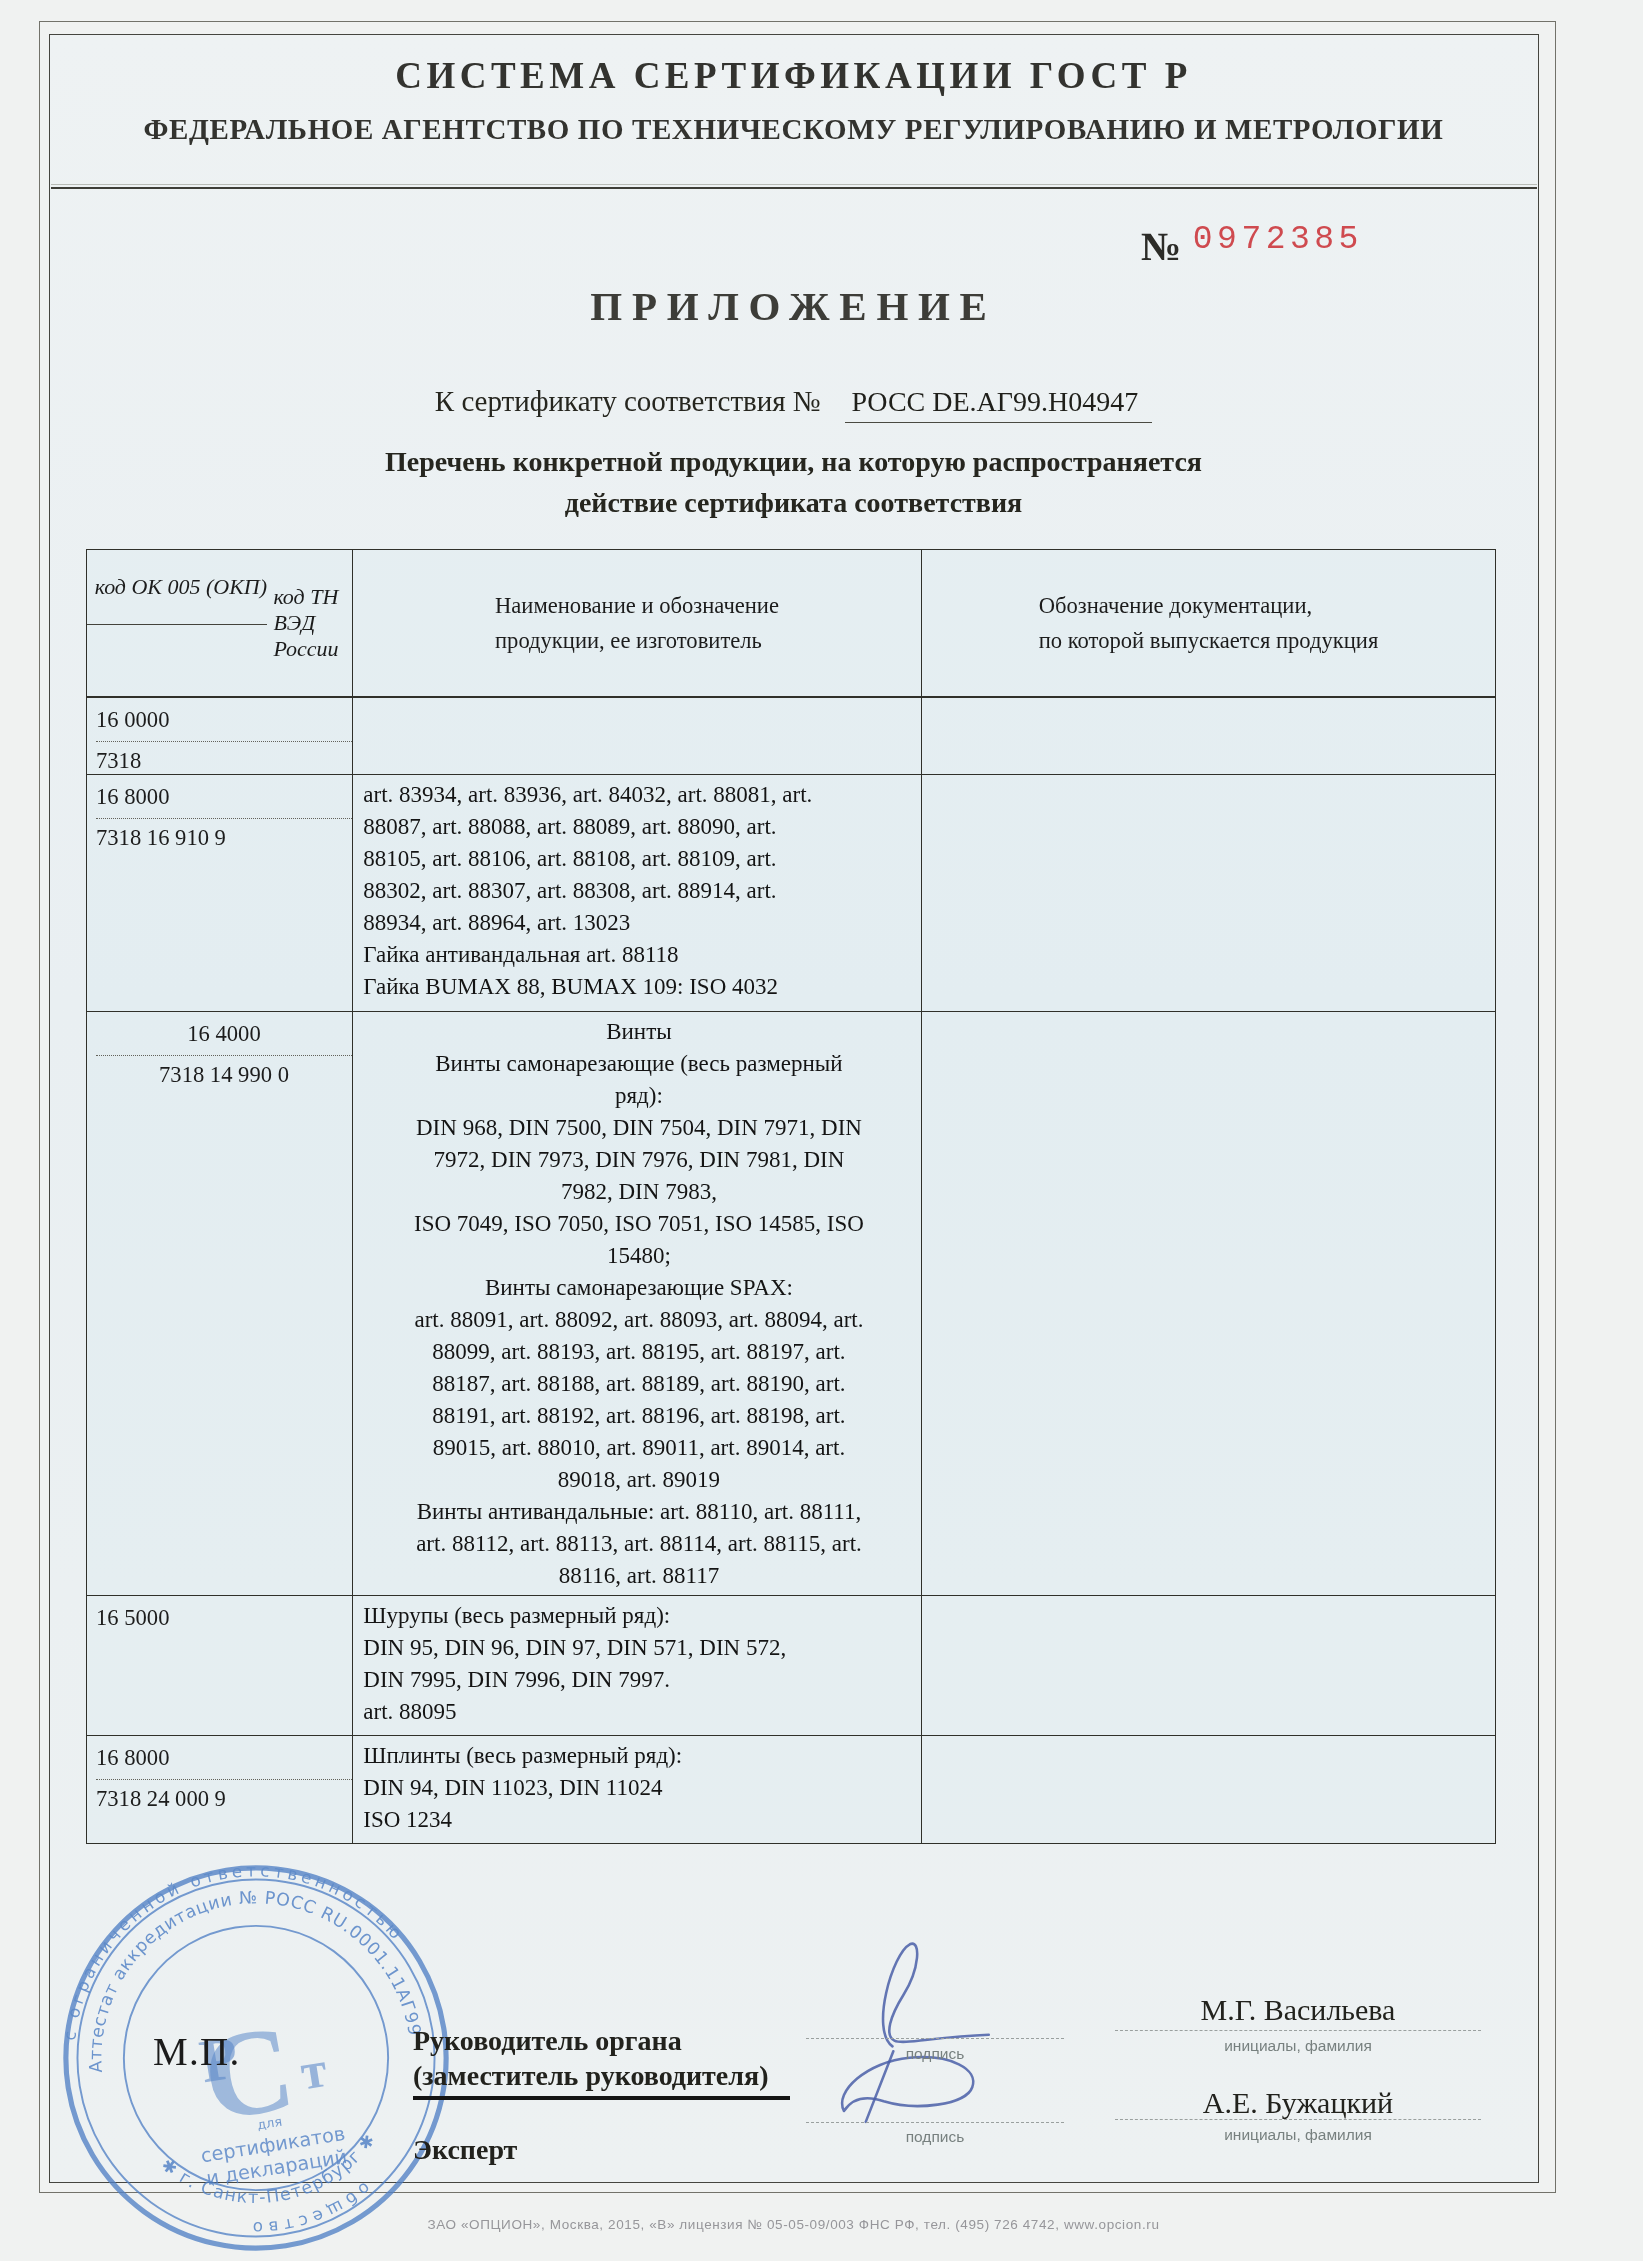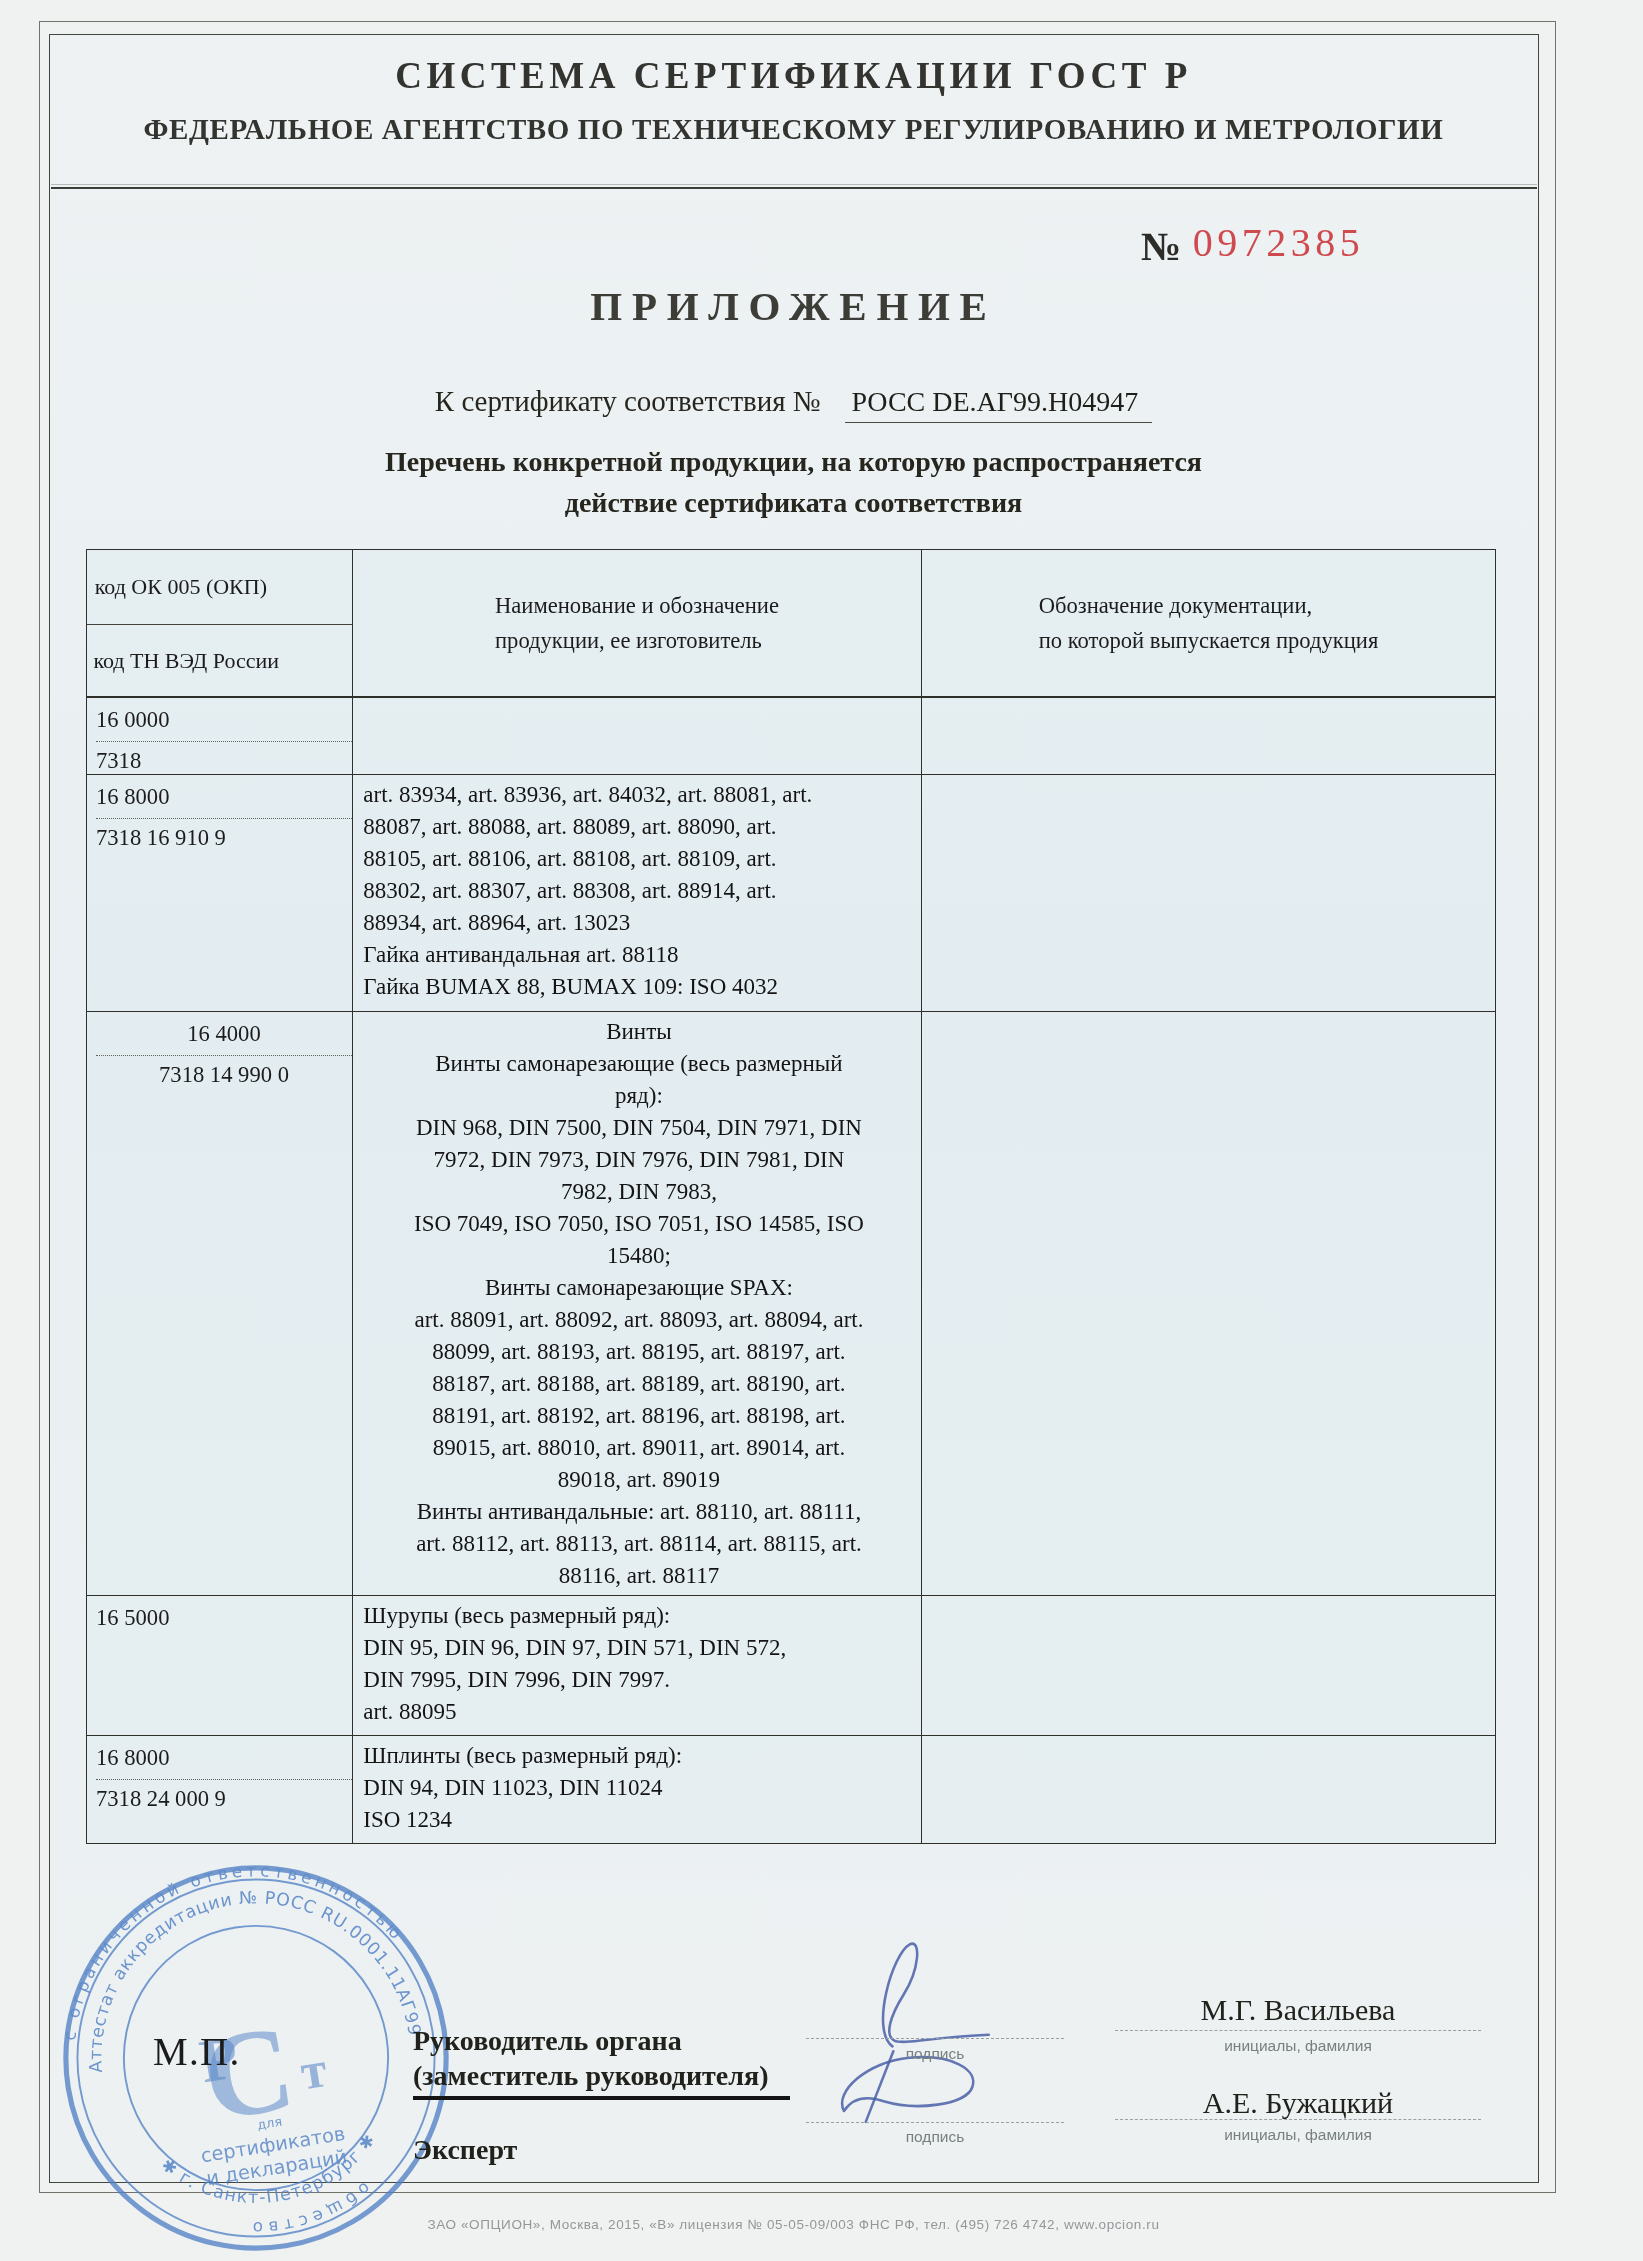--- a/index.html
+++ b/index.html
@@ -14,21 +14,21 @@
   .header-divider-light{position:absolute;left:51px;top:184px;width:1486px;height:0;border-top:1.3px solid #b9bcb6;}
   .header-divider{position:absolute;left:51px;top:187px;width:1486px;height:0;border-top:2.6px solid #3d3d37;}
 
   .hline1{position:absolute;left:52px;top:54px;width:1483px;text-align:center;
         font-size:37px;font-weight:700;letter-spacing:4.5px;color:#33332f;}
   .hline2{position:absolute;left:52px;top:113px;width:1483px;text-align:center;
         font-size:29px;font-weight:700;letter-spacing:0.6px;color:#33332f;}
 
   .no-block{position:absolute;left:1141px;top:227px;display:flex;align-items:flex-start;gap:11.6px;}
   .no-sign{font-size:40px;font-weight:700;color:#2c2c28;line-height:1;}
-  .no-digits{font-family:Liberation Serif, serif;font-size:40px;line-height:1;
+  .no-digits{font-family:Liberation Mono, monospace;font-size:33px;line-height:1;
         letter-spacing:4.5px;margin-top:-3.9px;}
 
   .doc-title{position:absolute;left:52px;top:282px;width:1483px;text-align:center;
         font-size:41px;font-weight:700;letter-spacing:9.7px;color:#3d3d38;}
 
   .subtitle{position:absolute;left:52px;top:385px;width:1483px;display:flex;
         justify-content:center;align-items:baseline;gap:24.5px;}
   .subtitle .lbl{font-size:29px;color:#26261f;}
   .subtitle .val{font-size:28px;color:#1f1f1a;border-bottom:1.9px solid #4a4a42;padding:0 14px 3.9px 6.4px;}
 
@@ -38,21 +38,21 @@
         font-size:28px;font-weight:700;color:#26261f;}
 
   
   .tbl{position:absolute;left:86px;top:549px;width:1410px;border:1.9px solid #30302a;
         box-sizing:border-box;background:rgba(213,231,240,0.25);}
   .trow{display:flex;box-sizing:border-box;border-top:1.9px solid #30302a;overflow:hidden;}
   .trow.hdr{border-top:none;border-bottom:1.3px solid #30302a;}
   .c1{width:266px;box-sizing:border-box;border-right:1.3px solid #30302a;overflow:hidden;}
   .c2{width:569px;box-sizing:border-box;border-right:1.3px solid #30302a;overflow:hidden;}
   .c3{flex:1;box-sizing:border-box;}
-  .hdr .c1{display:flex;flex-direction:column;}
+  .hdr .c1{display:flex;flex-direction:row;font-style:italic;}
   .hdr-c1-top{height:75px;box-sizing:border-box;display:flex;align-items:center;
         padding-left:7.7px;font-size:22px;border-bottom:1.9px solid #43433c;}
   .hdr-c1-bot{flex:1;display:flex;align-items:center;padding-left:6.4px;font-size:22px;}
   .hdr-c2,.hdr-c3{display:flex;align-items:center;justify-content:center;text-align:left;
         font-size:22.6px;line-height:1.55;white-space:pre-line;}
   .codecell{padding:6.4px 0 0 9px;font-size:22.6px;line-height:31px;}
   .dotline{border-top:1.9px dotted #63635c;margin:5.2px 0 3.9px 0;}
   .prodcell{padding:3.9px 6.4px 0 10.3px;font-size:23px;line-height:32px;white-space:pre-line;color:#141414;}
   .h228{height:147px;} .h120{height:77px;} .h368{height:237px;}
   .h906{height:584px;text-align:center;} .h217{height:140px;} .h171{height:108px;}

